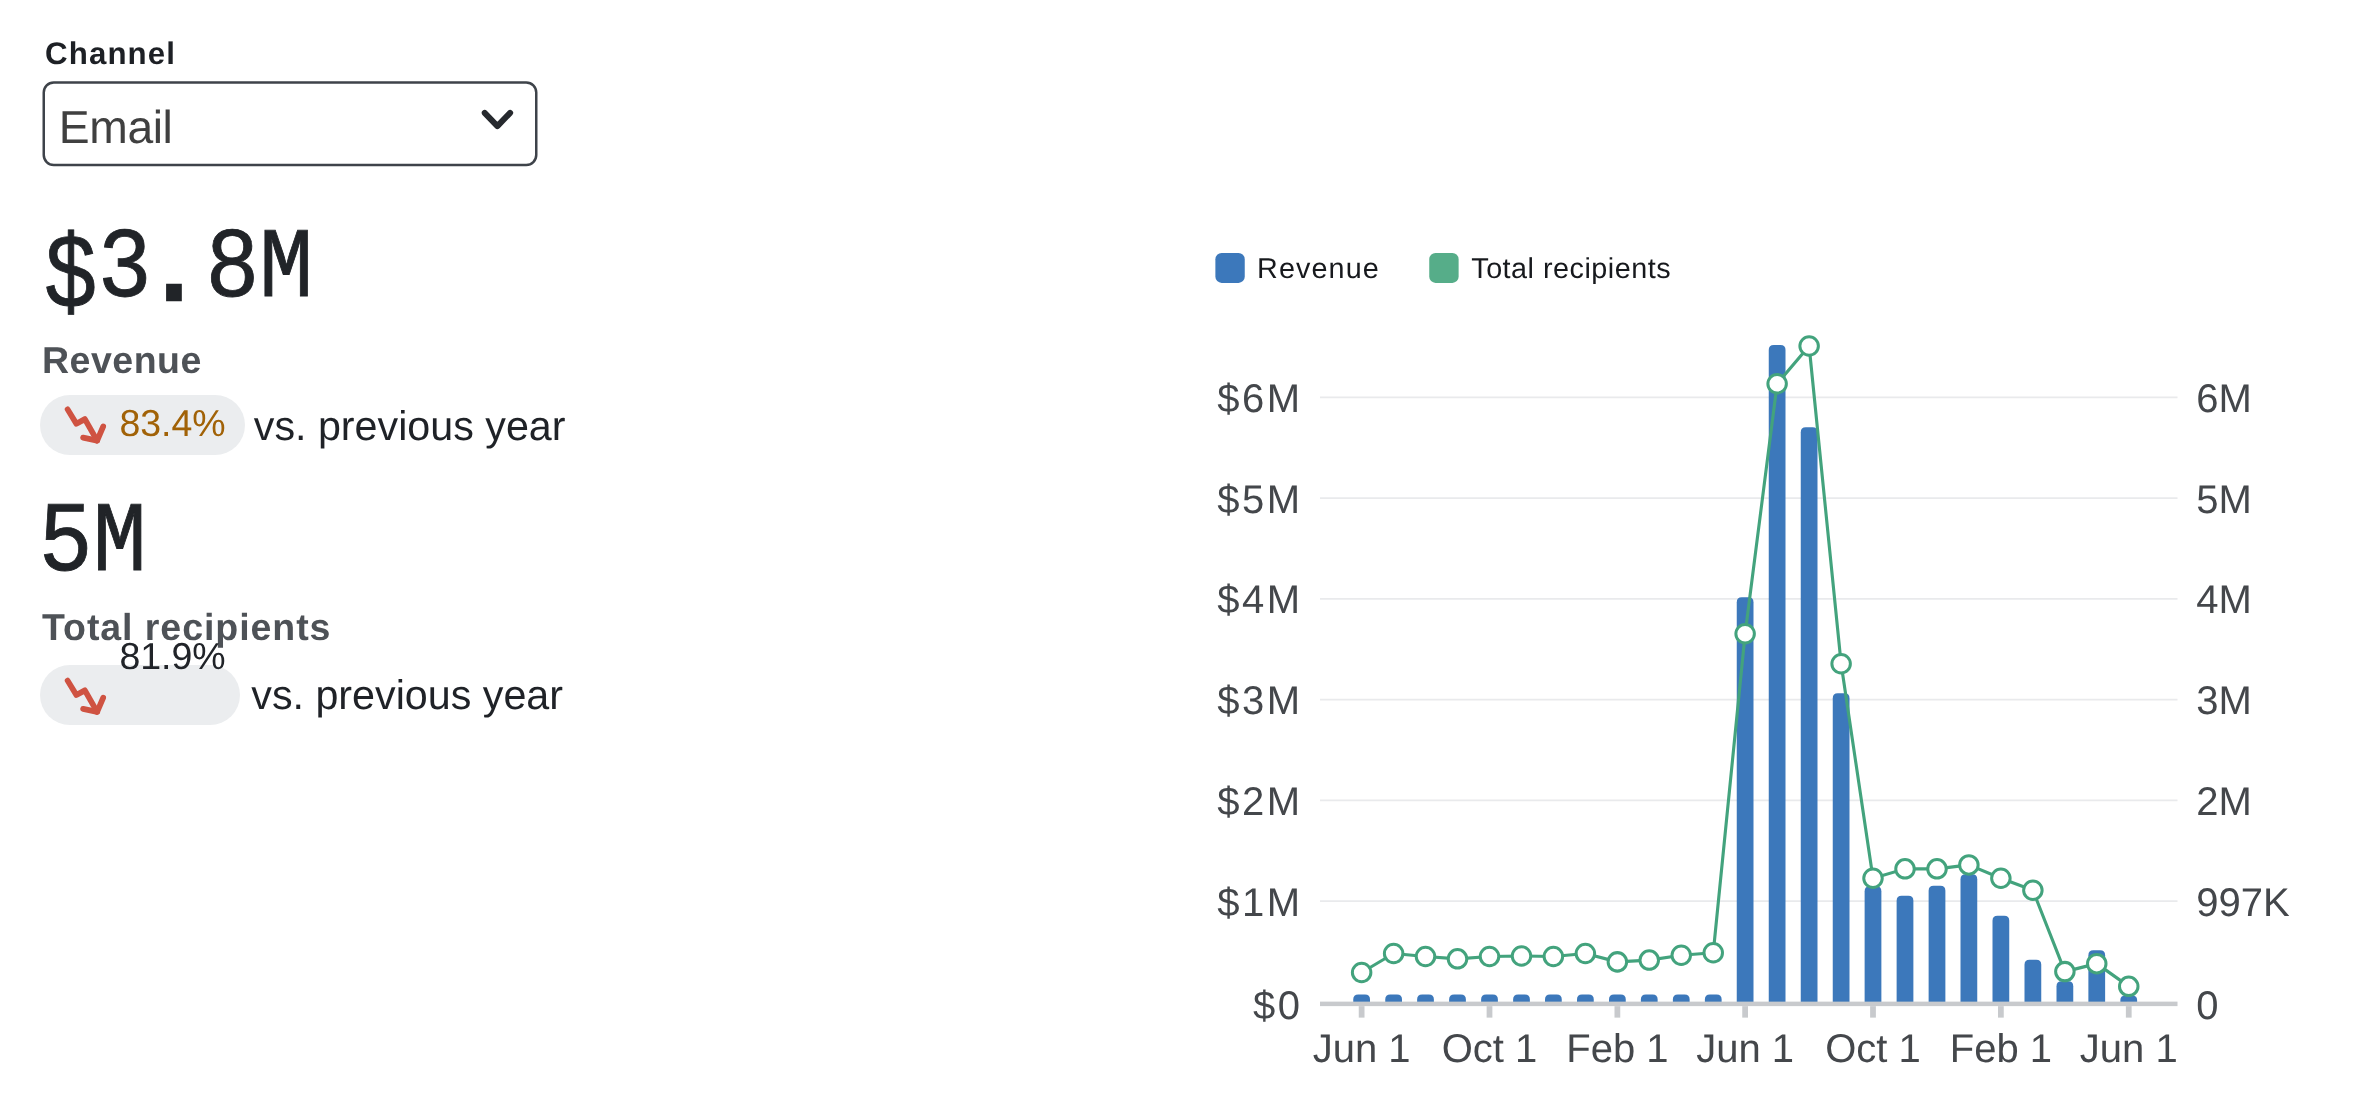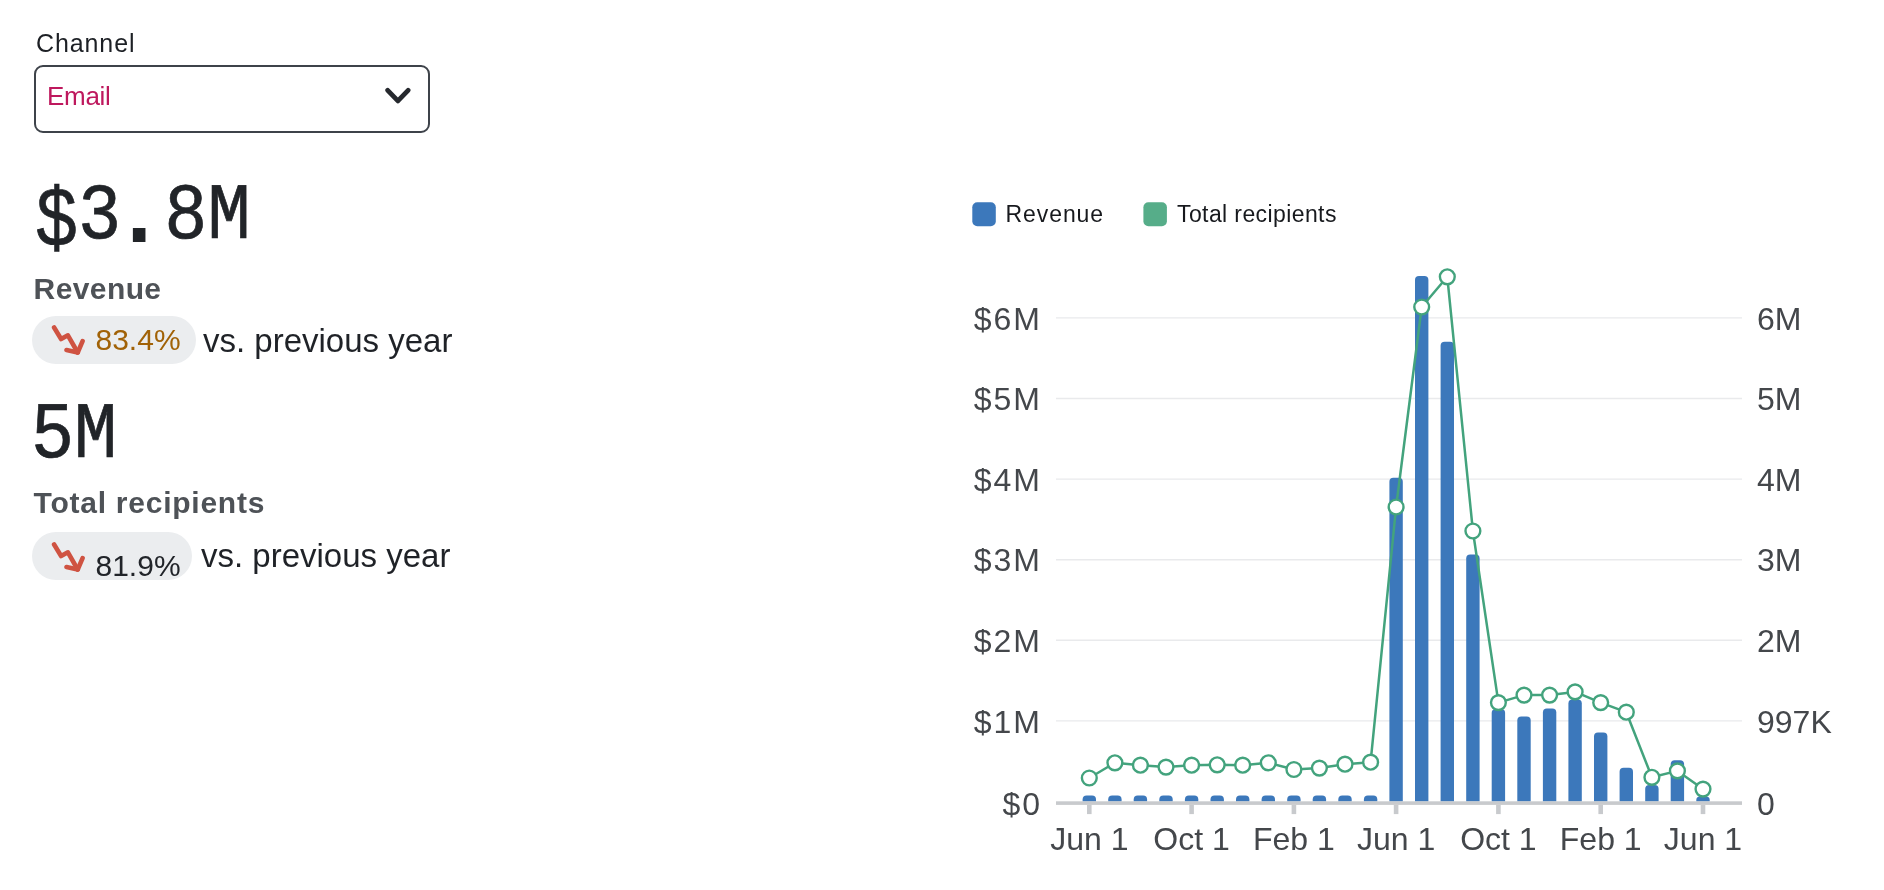--- a/index.html
+++ b/index.html
@@ -1,21 +1,21 @@
 <!DOCTYPE html>
 <html><head><meta charset="utf-8">
 <style>
   html,body{margin:0;padding:0;background:#ffffff;width:1884px;height:890px;overflow:hidden}
   body{font-family:"Liberation Sans",sans-serif;position:relative}
   .abs{position:absolute;line-height:1;white-space:nowrap}
 </style></head>
 <body>
-  <div class="abs" style="left:36px;top:30.5px;font-size:25px;font-weight:400;letter-spacing:0.9px;color:#1d2025">Channel</div>
+  <div class="abs" style="left:36px;top:30.5px;font-size:25px;font-weight:700;letter-spacing:0.9px;color:#1d2025">Channel</div>
   <div class="abs" style="left:33.5px;top:64.5px;width:392.5px;height:64.5px;border:2px solid #3e434a;border-radius:9px"></div>
-  <div class="abs" style="left:47px;top:83px;font-size:26px;letter-spacing:-0.3px;color:#be185d">Email</div>
+  <div class="abs" style="left:47px;top:83px;font-size:37px;letter-spacing:-0.3px;color:#404040">Email</div>
   <svg class="abs" style="left:385px;top:86px" width="30" height="22" viewBox="0 0 30 22" fill="none">
     <path d="M2.7 4.3 L12.9 14.9 L23.1 4.3" stroke="#26292e" stroke-width="4.8" stroke-linecap="round" stroke-linejoin="round"></path>
   </svg>
 
   <div class="abs" style="left:35px;top:176.6px;font-size:80px;font-family:'Liberation Mono',monospace;color:#212428;-webkit-text-stroke:0.7px #212428;transform:scaleX(0.898);transform-origin:0 0"><span style="display:inline-block;transform:translateY(7px) scaleY(1.07)">$</span>3<span style="display:inline-block;position:relative;width:48px;height:13px"><span style="position:absolute;left:12.6px;bottom:-4.6px;width:14.5px;height:14px;background:#212428"></span></span>8M</div>
   <div class="abs" style="left:33.6px;top:273.5px;font-size:30px;font-weight:700;letter-spacing:0.4px;color:#4e5257">Revenue</div>
 
   <div class="abs" style="left:31.8px;top:316.4px;width:164px;height:47.5px;background:#ebedef;border-radius:24px"></div>
   <svg width="34" height="32" viewBox="0 0 34 32" style="position:absolute;left:51px;top:324px" fill="none" stroke="#cf5342" stroke-width="4.6" stroke-linecap="round" stroke-linejoin="round">
     <path d="M3.1 3.5 L10.1 15.0 L16.9 11.3 L26.7 28.5"></path>
@@ -25,21 +25,21 @@
   <div class="abs" style="left:203px;top:323.9px;font-size:33px;color:#1f2227">vs. previous year</div>
 
   <div class="abs" style="left:31px;top:396.2px;font-size:80px;font-family:'Liberation Mono',monospace;color:#212428;-webkit-text-stroke:0.7px #212428;transform:scaleX(0.898);transform-origin:0 0">5M</div>
   <div class="abs" style="left:33.6px;top:488px;font-size:30px;font-weight:700;letter-spacing:0.75px;color:#4e5257">Total recipients</div>
 
   <div class="abs" style="left:31.8px;top:532px;width:160.5px;height:47.5px;background:#ebedef;border-radius:24px"></div>
   <svg width="34" height="32" viewBox="0 0 34 32" style="position:absolute;left:51px;top:541.4px" fill="none" stroke="#cf5342" stroke-width="4.6" stroke-linecap="round" stroke-linejoin="round">
     <path d="M3.1 3.5 L10.1 15.0 L16.9 11.3 L26.7 28.5"></path>
     <path d="M15.5 26.1 L26.7 28.5 L31.6 17.1"></path>
   </svg>
-  <div class="abs" style="left:95.5px;top:551px;font-size:30px;color:#212429">81.9%</div>
+  <div class="abs" style="left:95.5px;top:511px;font-size:30px;color:#212429">81.9%</div>
   <div class="abs" style="left:201px;top:539.45px;font-size:33px;color:#1f2227">vs. previous year</div>
 
   <svg width="1884" height="890" viewBox="0 0 1884 890" style="position:absolute;left:0;top:0">
 <line x1="1056" y1="720.9" x2="1742" y2="720.9" stroke="#e9eaec" stroke-width="1.4"></line>
 <line x1="1056" y1="640.3" x2="1742" y2="640.3" stroke="#e9eaec" stroke-width="1.4"></line>
 <line x1="1056" y1="559.7" x2="1742" y2="559.7" stroke="#e9eaec" stroke-width="1.4"></line>
 <line x1="1056" y1="479.1" x2="1742" y2="479.1" stroke="#e9eaec" stroke-width="1.4"></line>
 <line x1="1056" y1="398.5" x2="1742" y2="398.5" stroke="#e9eaec" stroke-width="1.4"></line>
 <line x1="1056" y1="317.9" x2="1742" y2="317.9" stroke="#e9eaec" stroke-width="1.4"></line>
 <path d="M1082.6 801.5 L1082.6 799.5 Q1082.6 795.5 1086.6 795.5 L1092.0 795.5 Q1096.0 795.5 1096.0 799.5 L1096.0 801.5 Z" fill="#3c78bb"></path>

